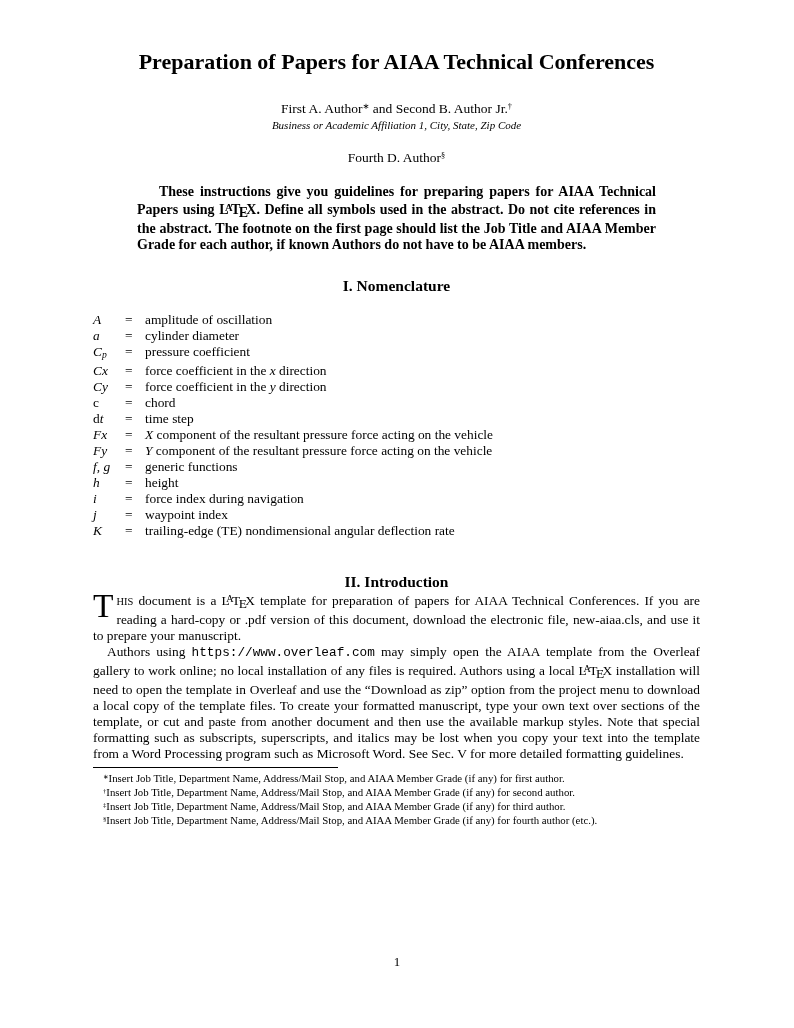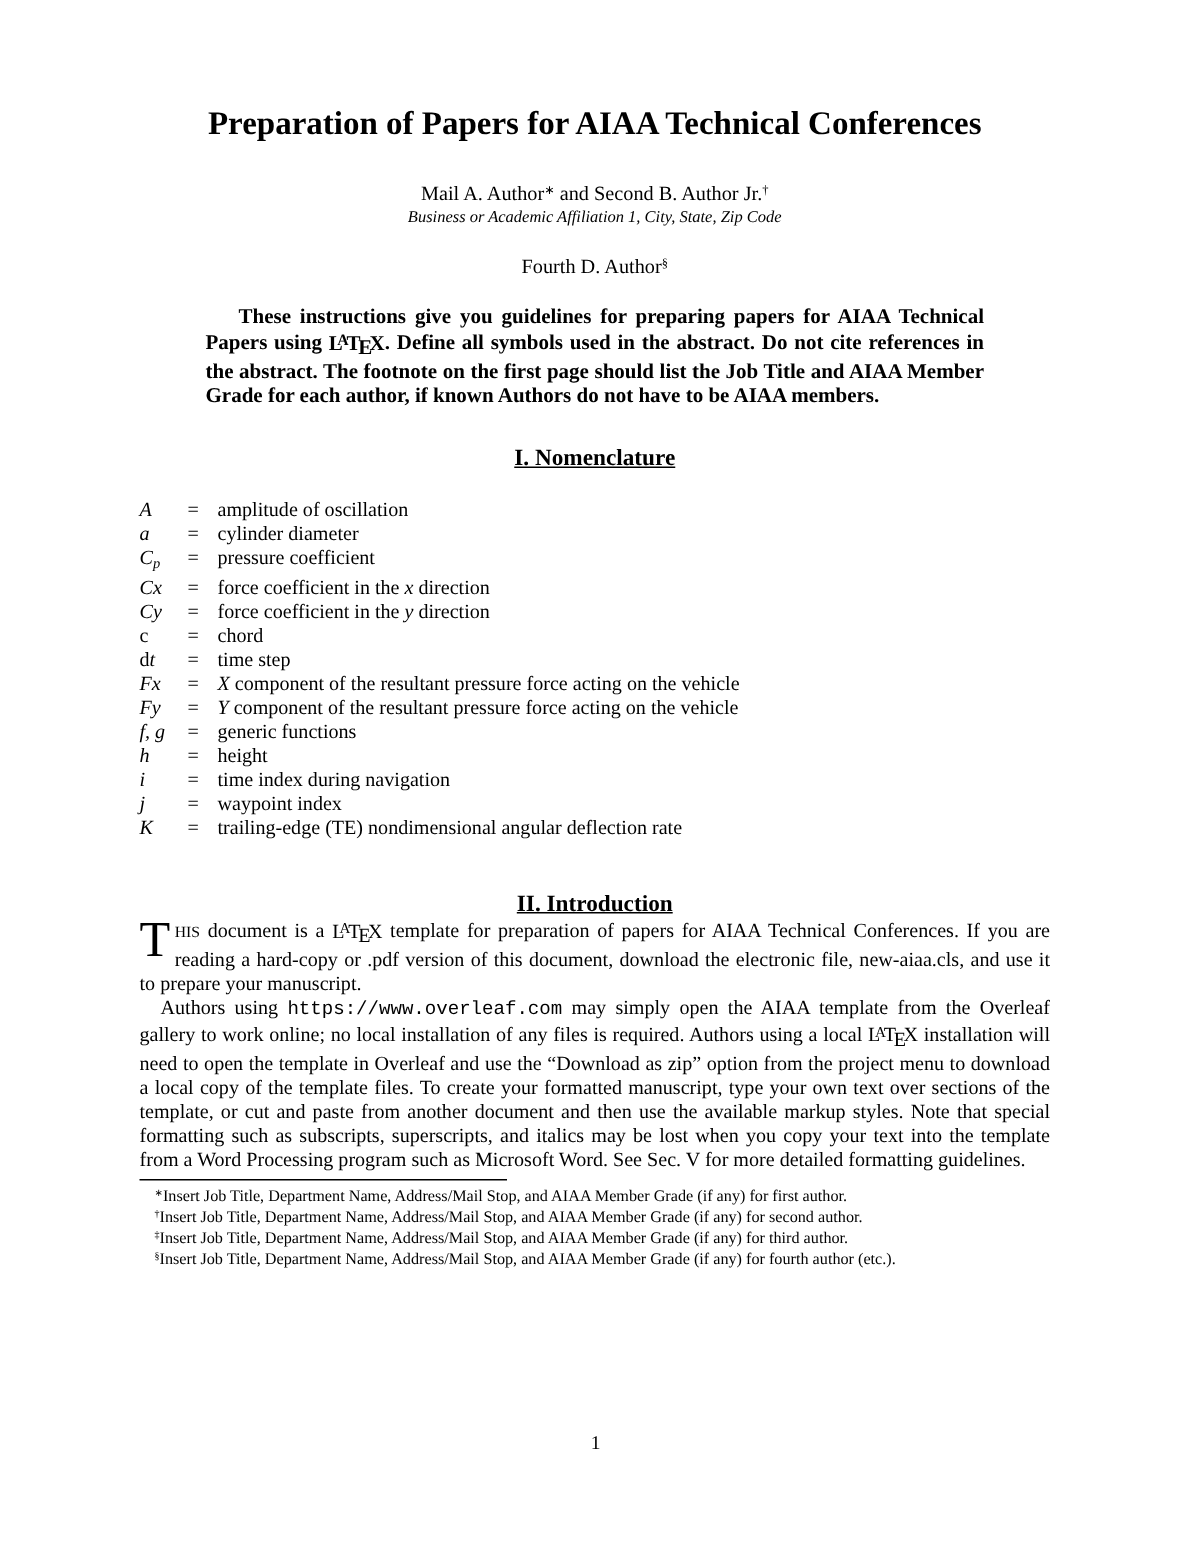--- a/index.html
+++ b/index.html
@@ -8,39 +8,39 @@
     width:794px;height:1028px;
     background:#ffffff;
     font-family:"Liberation Serif",serif;
     color:#000;
     overflow:hidden;
   }
   .content{
     position:absolute;left:93px;top:0;width:607px;
   }
   .paper-title{
-    margin:0;padding-top:68px;
+    margin:0;padding-top:48px;
     text-align:center;
     font-size:22px;font-weight:bold;line-height:27px;
   }
   .authors{margin-top:24px;}
   .author-block{text-align:center;}
   .author-block + .author-block{margin-top:15px;}
   .author-names{font-size:13.5px;line-height:16px;}
   .author-affiliation{font-size:11px;line-height:16px;font-style:italic;}
   .abstract{
     margin:18px 44px 0 44px;
     font-size:14px;line-height:16px;
     font-weight:bold;
     text-align:justify;
     text-indent:22px;
   }
   .section-heading{
     margin:0;text-align:center;
-    font-size:15.5px;font-weight:bold;line-height:19px;text-decoration:underline;
+    font-size:15.5px;font-weight:bold;line-height:19px;
   }
   .h-nomen{margin-top:23px;}
   .h-intro{margin-top:33px;}
   .nomen{margin-top:17px;font-size:13.4px;line-height:15.95px;}
   .nomen-row{display:grid;grid-template-columns:32px 20px 1fr;}
   .para{
     margin:0;
     font-size:13.4px;line-height:16.1px;
     text-align:justify;
   }
@@ -75,21 +75,21 @@
 <body>
 
 <div class="page">
   <div class="content">
 
     <h1 class="paper-title">Preparation of Papers for AIAA Technical Conferences</h1>
 
     <div class="authors">
 
         <div class="author-block">
-          <div class="author-names"><span>Mail A. Author</span><span class="seg-sup">∗</span><span> and Second B. Author Jr.</span><span class="seg-sup">†</span></div>
+          <div class="author-names"><span>First A. Author</span><span class="seg-sup">∗</span><span> and Second B. Author Jr.</span><span class="seg-sup">†</span></div>
           <div class="author-affiliation">Business or Academic Affiliation 1, City, State, Zip Code</div>
         </div>
 
         <div class="author-block">
         </div>
 
         <div class="author-block">
           <div class="author-names"><span>Fourth D. Author</span><span class="seg-sup">§</span></div>
         </div>
       </div>
@@ -162,21 +162,21 @@
 
         <div class="nomen-row">
           <span class="nomen-symbol"><span class="seg-it">h</span></span>
           <span class="nomen-eq">=</span>
           <span class="nomen-def"><span>height</span></span>
         </div>
 
         <div class="nomen-row">
           <span class="nomen-symbol"><span class="seg-it">i</span></span>
           <span class="nomen-eq">=</span>
-          <span class="nomen-def"><span>time index during navigation</span></span>
+          <span class="nomen-def"><span>force index during navigation</span></span>
         </div>
 
         <div class="nomen-row">
           <span class="nomen-symbol"><span class="seg-it">j</span></span>
           <span class="nomen-eq">=</span>
           <span class="nomen-def"><span>waypoint index</span></span>
         </div>
 
         <div class="nomen-row">
           <span class="nomen-symbol"><span class="seg-it">K</span></span>

